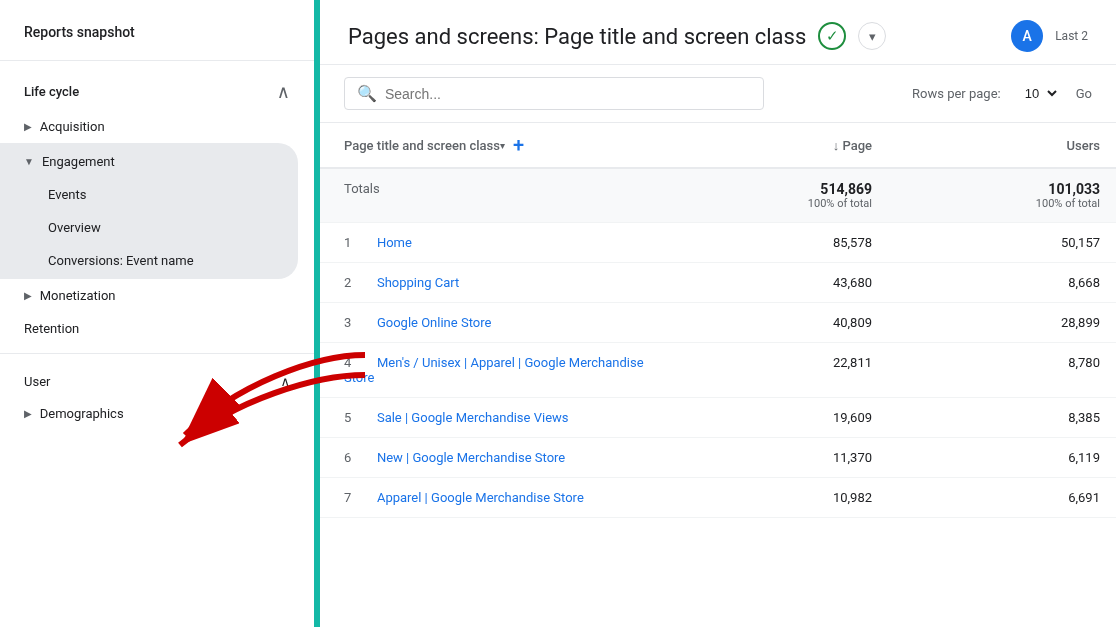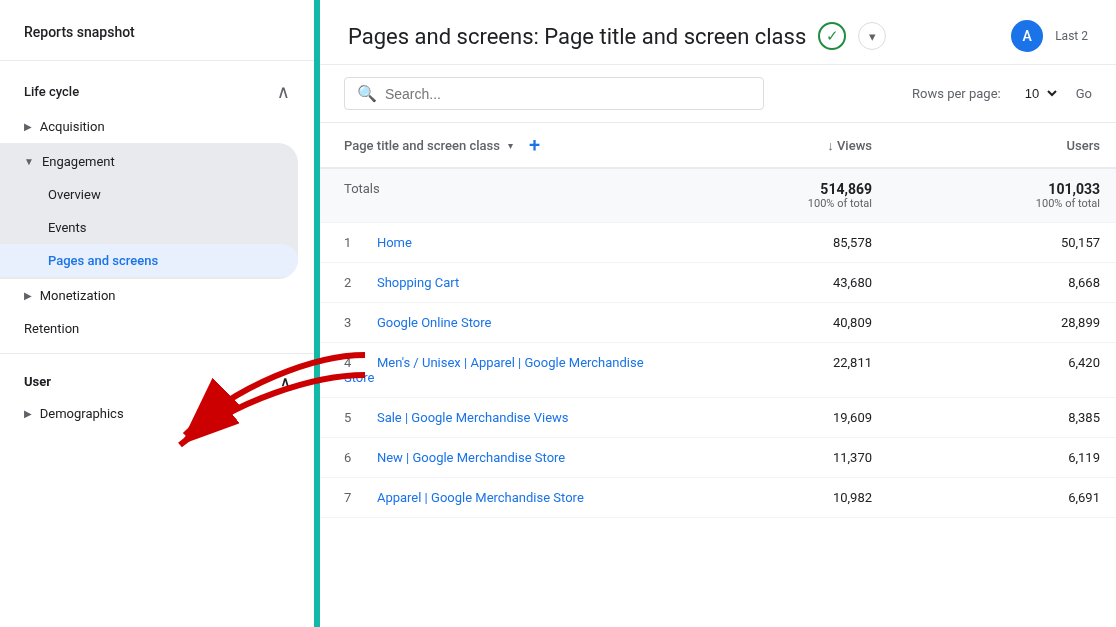--- a/index.html
+++ b/index.html
@@ -67,21 +67,21 @@
       font-size: 10px;
       color: #5f6368;
     }
     .sidebar-divider {
       border: none;
       border-top: 1px solid #e8eaed;
       margin: 8px 0;
     }
     .sidebar-section-user {
       font-size: 13px;
-      font-weight: 700;
+      font-weight: 400;
       color: #202124;
       padding: 12px 24px 8px;
       display: flex;
       align-items: center;
       justify-content: space-between;
       cursor: pointer;
       gap: 41px;
     }
 
     
@@ -202,21 +202,20 @@
     .data-table th.metric {
       text-align: right;
     }
     .col-dimension {
       width: 340px;
       padding-left: 24px !important;
     }
     .col-dimension-header {
       display: flex;
       align-items: center;
-      gap: 8px;
     }
     .col-dimension-header .dim-label {
       font-size: 13px;
       font-weight: 500;
       color: #5f6368;
     }
     .col-dimension-header .tri-down {
       font-size: 10px;
       color: #5f6368;
     }
@@ -278,27 +277,27 @@
     <span class="tri">▶</span>
     <span>Acquisition</span>
   </div>
 
   <div style="background:#e8eaed; border-radius:0 20px 20px 0; margin-right:16px; padding: 2px 0 2px 0;">
     <div class="sidebar-parent" style="background:transparent; margin-right:0;">
       <span class="tri">▼</span>
       <span>Engagement</span>
     </div>
     <div class="sidebar-item" style="background:transparent;">
+      <span>Events</span>
+    </div>
+    <div class="sidebar-item" style="background:transparent;">
       <span>Overview</span>
     </div>
     <div class="sidebar-item" style="background:transparent;">
-      <span>Events</span>
-    </div>
-    <div class="sidebar-item active" style="margin-right:0; border-radius:0 20px 20px 0;">
-      <span>Pages and screens</span>
+      <span>Conversions: Event name</span>
     </div>
   </div>
 
   <div class="sidebar-parent">
     <span class="tri">▶</span>
     <span>Monetization</span>
   </div>
 
   <div class="sidebar-item" style="padding-left:24px;">
     <span>Retention</span>
@@ -348,21 +347,21 @@
         <tr>
           <th class="col-dimension">
             <div class="col-dimension-header">
               <span class="dim-label">Page title and screen class</span>
               <span class="tri-down">▾</span>
               <span class="plus-btn">+</span>
             </div>
           </th>
           <th class="metric">
             <span class="sort-arrow"></span>
-            <span>↓ Views</span>
+            <span>↓ Page</span>
           </th>
           <th class="metric">
             <span>Users</span>
           </th>
         </tr>
       </thead>
       <tbody>
 
         <tr class="totals-row">
           <td style="padding-left:24px;">
@@ -405,21 +404,21 @@
     <td class="metric-cell">40,809</td>
     <td class="metric-cell">28,899</td>
   </tr>
           <tr>
     <td style="padding-left:24px;">
       <span class="row-num">4</span>
       &nbsp;&nbsp;
       <span style="color:#1a73e8; cursor:pointer;">Men's / Unisex | Apparel | Google Merchandise Store</span>
     </td>
     <td class="metric-cell">22,811</td>
-    <td class="metric-cell">6,420</td>
+    <td class="metric-cell">8,780</td>
   </tr>
           <tr>
     <td style="padding-left:24px;">
       <span class="row-num">5</span>
       &nbsp;&nbsp;
       <span style="color:#1a73e8; cursor:pointer;">Sale | Google Merchandise Views</span>
     </td>
     <td class="metric-cell">19,609</td>
     <td class="metric-cell">8,385</td>
   </tr>

